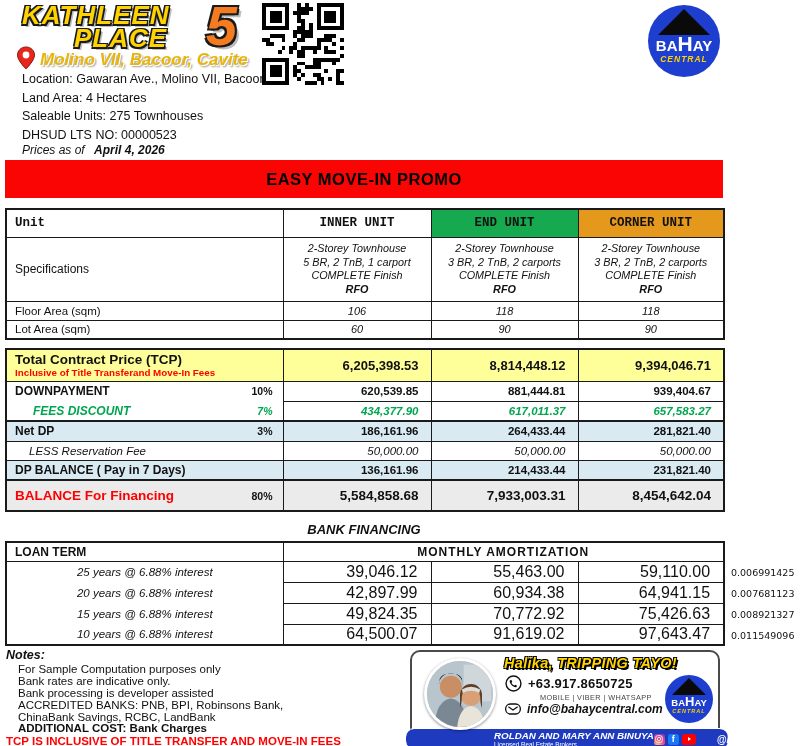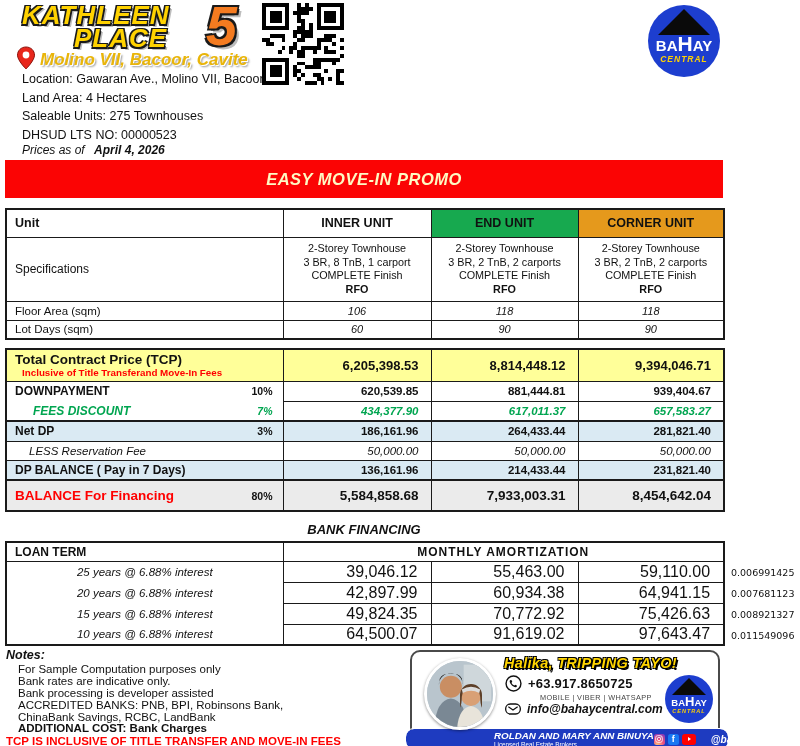--- a/index.html
+++ b/index.html
@@ -40,49 +40,49 @@
   .bc-sub{position:relative; color:var(--logo-yellow); font-style:italic; font-weight:bold; letter-spacing:1px;}
   .bc-logo--lg{position:absolute; left:648px; top:5px; width:72px; height:72px; padding-bottom:13px;}
   .bc-logo--lg .bc-roof{top:4px; border-width:0 26px 26px 26px;}
   .bc-logo--lg .bc-name{font-size:15px;}
   .bc-logo--lg .bc-name .big-h{font-size:21px;}
   .bc-logo--lg .bc-sub{font-size:8.5px;}
 
   
   .promo-banner{margin:2px 0 0 5px; width:718px; height:38px; background:var(--promo-red);
     display:flex; align-items:center; justify-content:center;}
-  .promo-banner span{color:#fef9c3; font-weight:bold; font-style:italic; font-size:16.5px; letter-spacing:.5px;}
+  .promo-banner span{color:#000000; font-weight:bold; font-size:16.5px; letter-spacing:.5px;}
 
   
   table{border-collapse:collapse; table-layout:fixed; width:718px; margin-left:5px;}
   col.c-label{width:277px;} col.c-v1{width:148px;} col.c-v2{width:147px;} col.c-v3{width:146px;}
   .unit-table, .pricing-table, .bank-table{border:2px solid #1a1a1a;}
   .unit-table td, .pricing-table td, .bank-table td{border:1px solid #1a1a1a; padding:0 8px; vertical-align:middle;}
 
   
   .unit-table{margin-top:10px;}
-  .unit-table .hrow td{height:28px; font-weight:bold; font-size:12.5px;}
+  .unit-table .hrow td{height:28px; font-weight:bold; font-size:12.5px;font-family:Liberation Mono, monospace;}
   .unit-table td.ucol{text-align:center;}
   .unit-table td.end{background:var(--end-green);}
   .unit-table td.corner{background:var(--corner-orange);}
   .unit-table .specs td{height:64px; font-size:12px;}
-  .spec-lines{font-size:10.8px; line-height:13.5px; text-align:center;}
+  .spec-lines{font-style:italic; font-size:10.8px; line-height:13.5px; text-align:center;}
   .spec-lines .rfo{font-weight:bold;}
   .unit-table .area td{height:19px; font-size:11.5px;}
   .unit-table .area td.ucol{font-style:italic; font-size:11px;}
 
   
   .pricing-table{margin-top:8px;}
   .pricing-table td.lab{padding-right:10px;}
   .labwrap{display:flex; justify-content:space-between; align-items:center;}
   .pct{font-weight:bold; font-size:10.5px;}
   .pricing-table td.val{text-align:right; padding-right:12px; font-size:11.5px;}
   tr.r-tcp td{background:var(--tcp-yellow); height:32px;}
   tr.r-tcp .main-lab{font-weight:bold; font-size:13.5px; line-height:15px;}
-  tr.r-tcp .sub-lab{color:var(--alert-red); font-weight:bold; font-size:9.8px; line-height:11px;margin-left:7px;}
+  tr.r-tcp .sub-lab{color:var(--alert-red); font-weight:bold; font-size:9.8px; line-height:11px;}
   tr.r-tcp td.val{font-weight:bold; font-size:13px;}
   tr.r-dp td{height:20px;} tr.r-dp .labwrap{font-weight:bold; font-size:12px;}
   tr.r-dp td.val{font-weight:bold;}
   tr.r-dp td.lab{border-bottom:hidden;}
   tr.r-disc td{height:20px; color:var(--discount-green); font-style:italic; font-weight:bold;}
   tr.r-disc .labwrap{font-size:12px;} tr.r-disc .main-lab{padding-left:18px;}
   tr.r-disc td.val{font-style:italic;}
   tr.r-netdp td{background:var(--row-blue); height:20px; border-top:2.5px solid #1a1a1a;}
   tr.r-netdp .labwrap{font-weight:bold; font-size:12px;}
   tr.r-netdp td.val{font-weight:bold;}
@@ -134,21 +134,21 @@
   .bc-logo--sm .bc-name{font-size:9.5px;}
   .bc-logo--sm .bc-name .big-h{font-size:13px;}
   .bc-logo--sm .bc-sub{font-size:5.5px;}
   .blue-bar{position:absolute; left:-6px; top:77px; width:calc(100% + 16px); height:20px; z-index:2;
     background:var(--accent-blue); border-radius:8px; outline:1.5px solid #fff;
     display:flex; align-items:center; padding:0 12px 0 88px;}
   .agents{color:#fff;}
   .agents .aname{font-weight:bold; font-style:italic; font-size:9.8px; line-height:10px; white-space:nowrap;}
   .agents .atitle{font-size:6.3px; line-height:7px;}
   .socials{margin-left:auto; display:flex; align-items:center; gap:3px;}
-  .handle{color:#fff; font-weight:bold; font-style:italic; font-size:10px; margin-left:12px; white-space:nowrap;}
+  .handle{color:#fff; font-weight:bold; font-style:italic; font-size:10px; margin-left:18px; white-space:nowrap;}
   .sicon{width:11px; height:11px; border-radius:2.5px; display:flex; align-items:center; justify-content:center;}
   .si-ig{background:radial-gradient(circle at 30% 110%, #ffd776 0%, #f2527a 45%, #8a3ab9 90%);}
   .si-fb{background:#1877f2; color:#fff; font-weight:bold; font-size:9px; font-style:normal;}
   .si-yt{background:#f00; border-radius:3px; width:14px;}
 </style>
 </head>
 <body>
 
 <div class="page">
 
@@ -329,21 +329,21 @@
       <td>Unit</td>
       <td class="ucol inner">INNER UNIT</td>
       <td class="ucol end">END UNIT</td>
       <td class="ucol corner">CORNER UNIT</td>
     </tr>
     <tr class="specs">
       <td>Specifications</td>
       <td class="ucol">
         <div class="spec-lines">
           <div>2-Storey Townhouse</div>
-          <div>3 BR, 8 TnB, 1 carport</div>
+          <div>5 BR, 2 TnB, 1 carport</div>
           <div>COMPLETE Finish</div>
           <div class="rfo">RFO</div>
         </div>
       </td>
       <td class="ucol">
         <div class="spec-lines">
           <div>2-Storey Townhouse</div>
           <div>3 BR, 2 TnB, 2 carports</div>
           <div>COMPLETE Finish</div>
           <div class="rfo">RFO</div>
@@ -358,21 +358,21 @@
         </div>
       </td>
     </tr>
     <tr class="area">
       <td>Floor Area (sqm)</td>
       <td class="ucol">106</td>
       <td class="ucol">118</td>
       <td class="ucol">118</td>
     </tr>
     <tr class="area">
-      <td>Lot Days (sqm)</td>
+      <td>Lot Area (sqm)</td>
       <td class="ucol">60</td>
       <td class="ucol">90</td>
       <td class="ucol">90</td>
     </tr>
   </tbody>
     </table>
 
   <table class="pricing-table">
     <colgroup>
         <col class="c-label">

